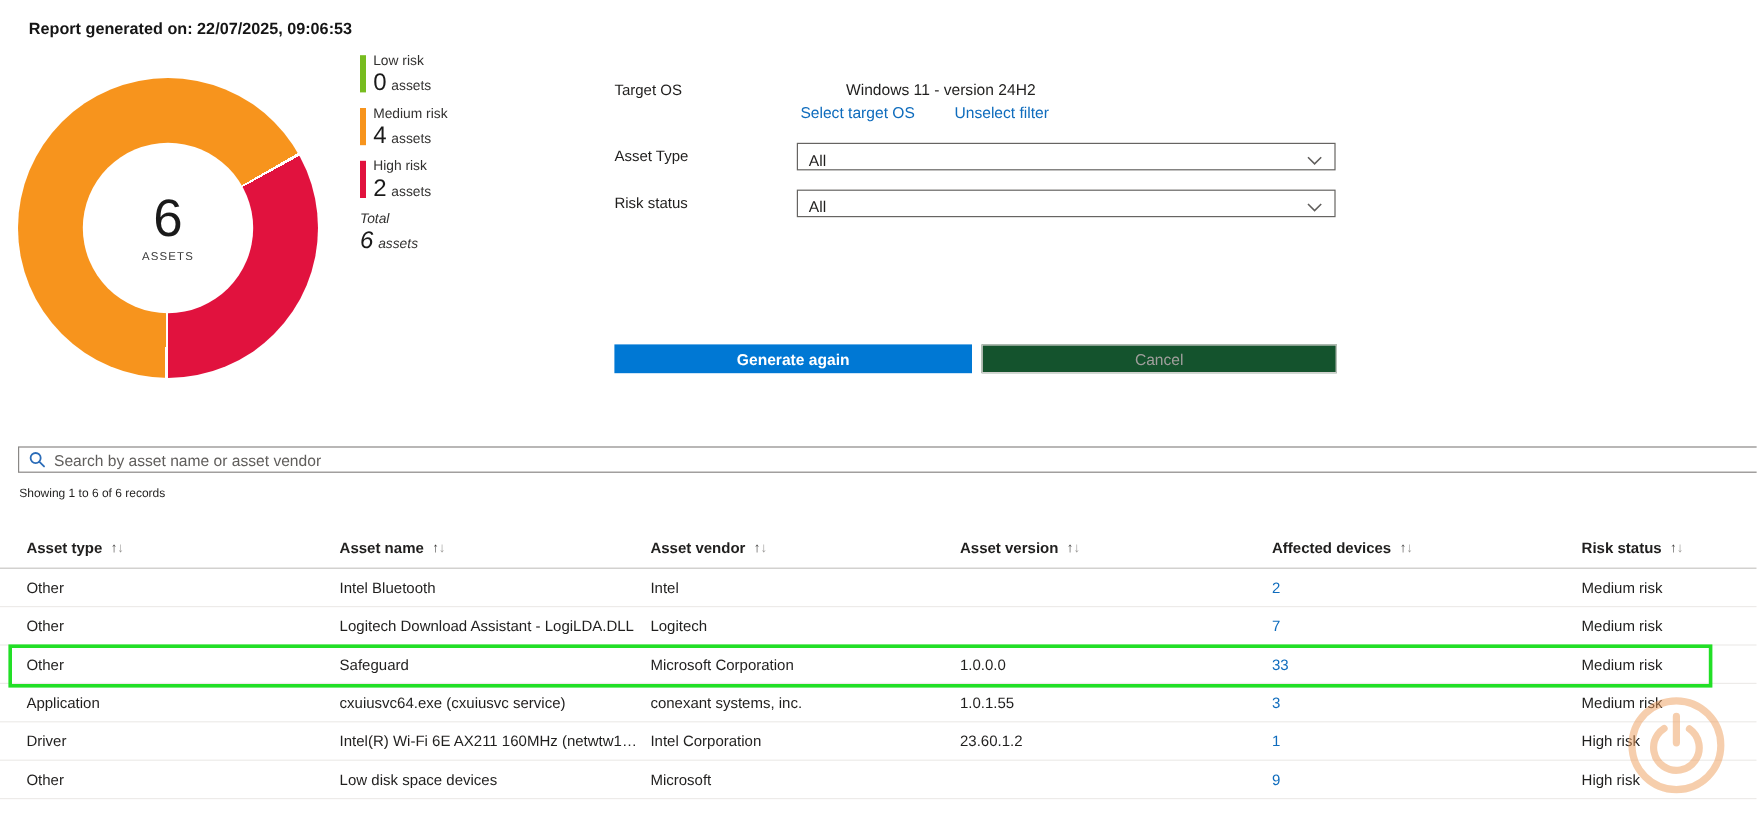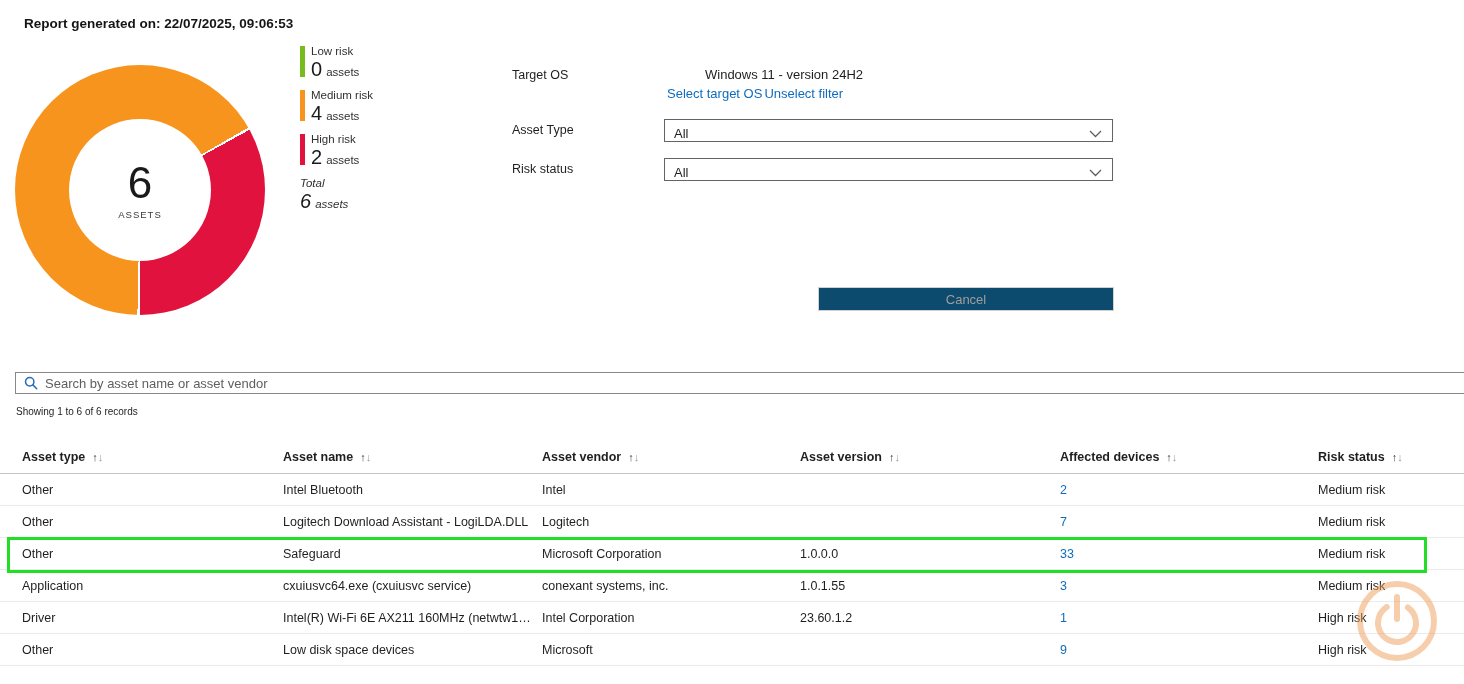--- a/index.html
+++ b/index.html
@@ -23,32 +23,32 @@
   .legend-item { position:relative; height:44px; padding-left:11px; }
   .legend-item.total { padding-left:0;font-style:italic; }
   .legend-bar { position:absolute; left:0; top:2px; width:5px; height:31px; }
   .legend-name { font-size:11.5px; color:#323130; display:block; line-height:14px; }
   .legend-count { font-size:20px; color:#1a1a1a; line-height:22px; }
   .legend-unit { font-size:11.5px; color:#323130; margin-left:4px; }
 
   
   .flt-label { position:absolute; font-size:12.5px; color:#201F1E; }
   .flt-value { position:absolute; font-size:13px; color:#201F1E; }
-  .links-row { position:absolute; left:667px; top:86px; display:flex; gap:2px; font-size:13px; }
+  .links-row { position:absolute; left:667px; top:86px; display:flex; gap:33px; font-size:13px; }
   .link { cursor:pointer; text-decoration:none; }
   .selectbox { position:absolute; left:664px; width:449px; height:23px; border:1px solid #666462;
     background:#fff; display:flex; align-items:flex-end; padding:0 10px 0 9px; font-size:13px; cursor:pointer; }
   .selectbox .sel-text { flex:1; }
   .chevron { flex:0 0 auto; margin-top:2px; }
 
   
   .btn { position:absolute; height:24px; font-size:13px; display:flex; align-items:center;
     justify-content:center; cursor:pointer; border:none; font-family:inherit; }
   .btn-generate { left:512px; top:287px; width:298px; color:#fff; font-weight:700; }
-  .btn-cancel { left:818px; top:287px; width:296px; background:#0c4a6e; color:#A09E9C;
+  .btn-cancel { left:818px; top:287px; width:296px; background:#14532d; color:#A09E9C;
     border:1px solid #D2D0CE; font-weight:400; }
 
   
   .search { position:absolute; left:15px; top:372px; width:1460px; height:22px;
     border:1px solid #8A8886; background:#fff; display:flex; align-items:center; padding-left:8px; }
   .search input { border:none; outline:none; flex:1; font-size:13px; font-family:inherit;
     color:#201F1E; margin-left:7px; background:transparent; }
   .search input::placeholder { color:#605E5C; opacity:1; }
 
   .records-summary { position:absolute; left:16px; top:406px; font-size:10px; color:#201F1E; }
@@ -131,20 +131,21 @@
   <div class="flt-label" style="left:512px; top:162px;">Risk status</div>
   <div class="selectbox" style="top:158px;">
     <span class="sel-text">All</span>
     <span class="chevron">
       <svg width="13" height="8" viewBox="0 0 13 8">
           <path d="M1 1 L6.5 6.5 L12 1" fill="none" stroke="#605E5C" stroke-width="1.3"></path>
         </svg>
     </span>
   </div>
 
+  <button class="btn btn-generate" style="background-color: rgb(0, 120, 212);">Generate again</button>
   <button class="btn btn-cancel">Cancel</button>
 
   <div class="search">
     <span style="display:flex;">
       <svg width="14" height="14" viewBox="0 0 14 14">
           <circle cx="5.7" cy="5.7" r="4.2" fill="none" stroke="#2B6CB8" stroke-width="1.5"></circle>
           <line x1="8.9" y1="8.9" x2="12.7" y2="12.7" stroke="#2B6CB8" stroke-width="1.5" stroke-linecap="round"></line>
         </svg>
     </span>
     <input type="text" placeholder="Search by asset name or asset vendor" style="">

